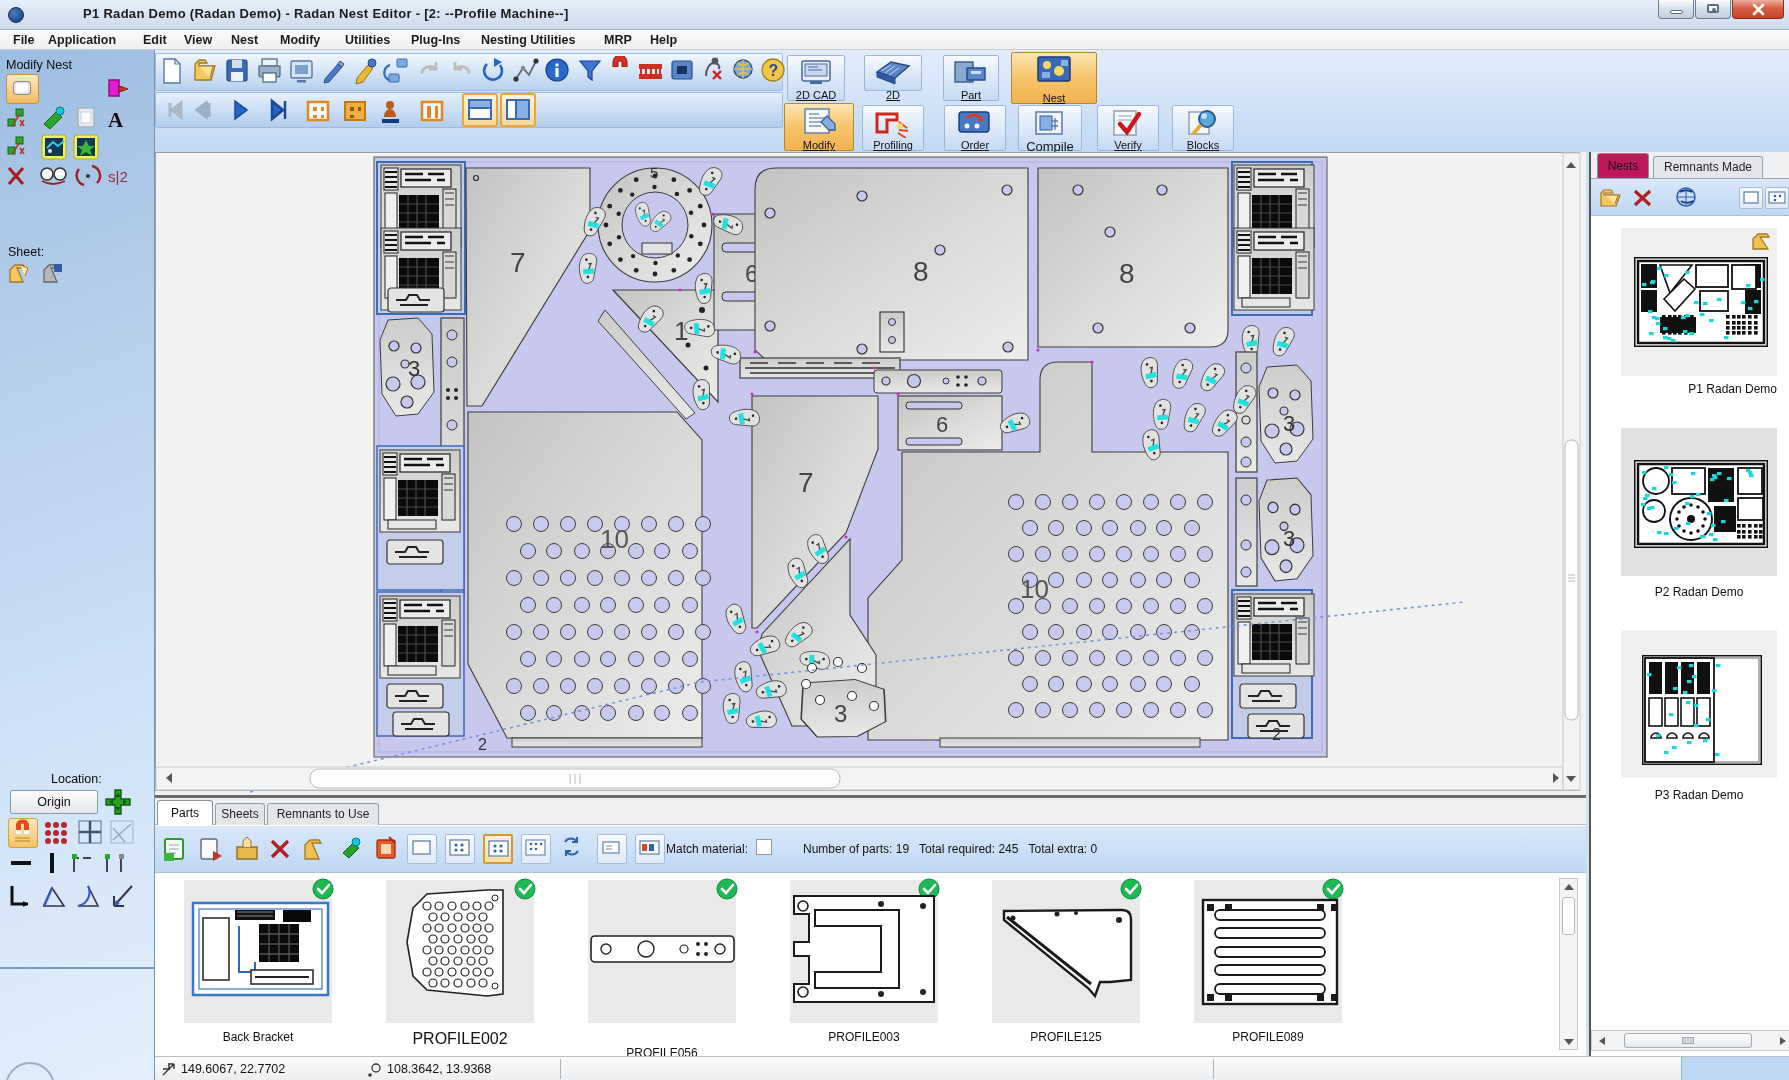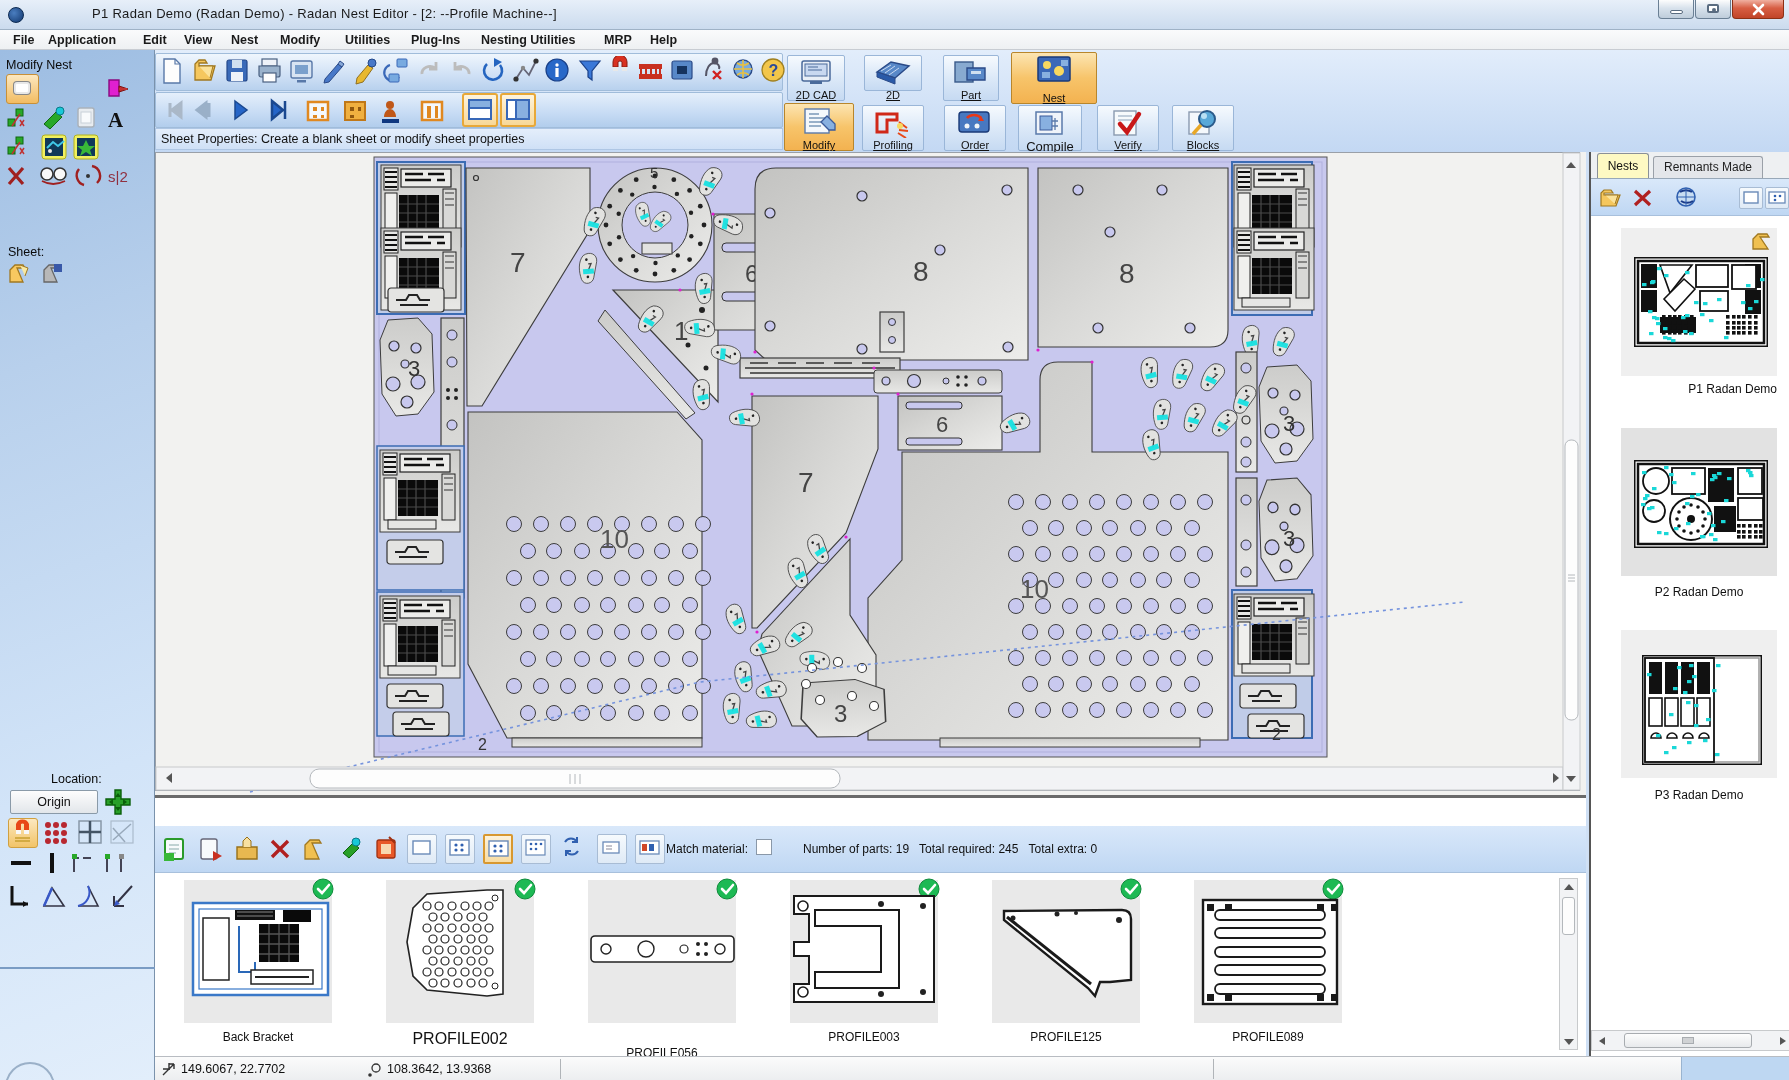--- a/index.html
+++ b/index.html
@@ -3,21 +3,21 @@
 <style>
 * { margin:0; padding:0; box-sizing:border-box; }
 html,body { width:1789px; height:1080px; overflow:hidden; font-family:"Liberation Sans",sans-serif; }
 body { position:relative; background:#cfe0f5; }
 .abs { position:absolute; }
 </style></head>
 <body>
 
 <div class="abs" style="left:0;top:0;width:1789px;height:30px;background:linear-gradient(#e7eff9,#dae6f4 45%,#cbdbee);border-bottom:1px solid #9fb2c6;">
   <div class="abs" style="left:8px;top:7px;width:16px;height:16px;border-radius:50%;background:radial-gradient(circle at 5px 5px,#4a7ec0,#12376e);border:1px solid #0c2a52;"></div>
-  <div class="abs" style="left:44px;top:6px;font-size:13px;font-weight:normal;letter-spacing:0.3px;color:#1a1a1a;padding-left:48px;">P1 Radan Demo (Radan Demo) - Radan Nest Editor - [2: --Profile Machine--]</div>
+  <div class="abs" style="left:35px;top:6px;font-size:13px;font-weight:bold;letter-spacing:0.3px;color:#1a1a1a;padding-left:48px;">P1 Radan Demo (Radan Demo) - Radan Nest Editor - [2: --Profile Machine--]</div>
   <div class="abs" style="left:1658px;top:0;width:36px;height:19px;background:linear-gradient(#fdfdfd,#d8e2ec 45%,#bfcddb);border:1px solid #6a7f94;border-top:none;border-radius:0 0 4px 4px;">
      <div class="abs" style="left:11px;top:10px;width:13px;height:4px;background:#fff;border:1px solid #5a6c80;border-radius:2px;"></div>
   </div>
   <div class="abs" style="left:1695px;top:0;width:36px;height:19px;background:linear-gradient(#fdfdfd,#d8e2ec 45%,#bfcddb);border:1px solid #6a7f94;border-top:none;border-radius:0 0 4px 4px;">
      <div class="abs" style="left:11px;top:4px;width:12px;height:9px;background:#fff;border:2px solid #5a6c80;border-radius:2px;"></div>
      <div class="abs" style="left:16px;top:8px;width:4px;height:4px;background:#5a6c80;border-radius:50%;"></div>
   </div>
   <div class="abs" style="left:1732px;top:0;width:52px;height:19px;background:linear-gradient(#f0b0a0,#d75e43 45%,#c14428);border:1px solid #8c3015;border-top:none;border-radius:0 0 4px 4px;color:#fff;">
      <svg class="abs" style="left:19px;top:3px;" width="13" height="13" viewBox="0 0 13 13">
         <path d="M2,2 L11,11 M11,2 L2,11" stroke="#fff" stroke-width="2.6" stroke-linecap="round"></path>
@@ -150,23 +150,20 @@
   <svg width="32" height="30" viewBox="0 0 32 30">
         <rect x="5" y="5" width="22" height="19" fill="#fff" stroke="#3868b8" stroke-width="2"></rect>
         <rect x="5" y="5" width="22" height="8" fill="#88b0e0" stroke="#3868b8" stroke-width="2"></rect>
       </svg>
 </div>
 <div class="abs" style="left:500px;top:43px;width:36px;height:34px;background:linear-gradient(#fef4de,#f8d898);border:2px solid #e8a838;border-radius:3px;">
   <svg width="32" height="30" viewBox="0 0 32 30">
         <rect x="5" y="5" width="22" height="19" fill="#fff" stroke="#3868b8" stroke-width="2"></rect>
         <rect x="14" y="5" width="13" height="19" fill="#88b0e0" stroke="#3868b8" stroke-width="2"></rect>
       </svg>
-</div>
-<div class="abs" style="left:155px;top:78px;width:628px;height:22px;background:linear-gradient(#e4eefb,#cfe0f6);border:1px solid #aec6e4;">
-  <div class="abs" style="left:5px;top:3px;font-size:12.5px;color:#111;">Sheet Properties: Create a blank sheet or modify sheet properties</div>
 </div>
 </div>
 <div class="abs" style="left:0;top:50px;">
     <div class="abs" style="left:787px;top:5px;width:58px;height:46px;background:linear-gradient(#f6fafe,#dce9f8 50%,#c6daf2);border:1px solid #9ab6d8;border-radius:2px;text-align:center;">
     <svg width="40" height="30" viewBox="0 0 40 30" style="margin-top:2px">
         <rect x="6" y="3" width="28" height="20" rx="2" fill="#e8eef6" stroke="#4a6a9a" stroke-width="1.5"></rect>
         <rect x="9" y="6" width="22" height="12" fill="#c8d8f0" stroke="#4a6a9a"></rect>
         <rect x="14" y="23" width="12" height="3" fill="#4a6a9a"></rect>
         <path d="M12,9 h10 M12,12 h14" stroke="#4a6a9a" stroke-width="1"></path>
       </svg>
@@ -772,20 +769,25 @@
 <rect x="310" y="769" width="530" height="19" rx="9" fill="#fdfdfd" stroke="#b4b8bc" stroke-width="1"></rect>
 <path d="M570,774 v10 M575,774 v10 M580,774 v10" stroke="#b4b8bc" stroke-width="1"></path>
 <rect x="1563" y="153" width="17" height="637" fill="#f2f3f5" stroke="#c8cacc" stroke-width="1"></rect>
 <path d="M1571,162 l-5,6 h10 Z" fill="#555"></path>
 <path d="M1571,782 l-5,-6 h10 Z" fill="#555"></path>
 <rect x="1565" y="440" width="13" height="280" rx="6" fill="#fdfdfd" stroke="#b4b8bc" stroke-width="1"></rect>
 <path d="M1568,575 h7 M1568,578 h7 M1568,581 h7" stroke="#b4b8bc" stroke-width="1"></path>
 </g>
 </svg>
 <div class="abs" style="left:155px;top:795px;width:1431px;height:261px;background:#fff;border-top:3px solid #6a6a6a;">
+<div class="abs" style="left:0;top:0;width:1431px;height:27px;background:#eef0f2;border-bottom:1px solid #b8bcc2;">
+<div class="abs" style="left:2px;top:2px;width:56px;height:25px;background:#fff;border:1px solid #8a9098;border-bottom:none;border-radius:3px 3px 0 0;font-size:12px;color:#111;text-align:center;line-height:24px;">Parts</div>
+<div class="abs" style="left:60px;top:5px;width:50px;height:22px;background:#e4e6ea;border:1px solid #9aa0a8;border-bottom:none;border-radius:3px 3px 0 0;font-size:12px;color:#222;text-align:center;line-height:21px;">Sheets</div>
+<div class="abs" style="left:112px;top:5px;width:112px;height:22px;background:#e4e6ea;border:1px solid #9aa0a8;border-bottom:none;border-radius:3px 3px 0 0;font-size:12px;color:#222;text-align:center;line-height:21px;">Remnants to Use</div>
+</div>
 <div class="abs" style="left:0;top:28px;width:1431px;height:47px;background:linear-gradient(#d9e8fa,#bfd7f3);border-bottom:1px solid #a8c0dc;">
 <svg class="abs" style="left:8px;top:9px" width="260" height="30" viewBox="0 0 260 30">
 <g>
           <rect x="2" y="4" width="18" height="20" rx="2" fill="#f8fafc" stroke="#2a9a2a" stroke-width="2"></rect>
           <path d="M6,10 h10 M6,14 h10 M6,18 h7" stroke="#8aa" stroke-width="1.2"></path>
           <rect x="1" y="18" width="10" height="8" fill="#38b838"></rect>
         </g>
 <g transform="translate(36,0)">
           <rect x="2" y="4" width="16" height="20" rx="2" fill="#f8fafc" stroke="#667" stroke-width="1.4"></rect>
           <path d="M14,16 l9,5 -9,5 Z" fill="#c83020"></path>
@@ -1003,21 +1005,21 @@
         <path d="M6,2 l-5,6 h10 Z" fill="#555"></path>
       </svg>
 <div class="abs" style="left:2px;top:18px;width:13px;height:38px;background:#fdfdfd;border:1px solid #b4b8bc;border-radius:3px;"></div>
 <svg class="abs" style="left:3px;top:158px" width="12" height="10">
         <path d="M6,8 l-5,-6 h10 Z" fill="#555"></path>
       </svg>
 </div>
 </div>
 <div class="abs" style="left:1589px;top:152px;width:200px;height:904px;background:#fff;border-left:2px solid #555;">
 <div class="abs" style="left:0;top:0;width:200px;height:26px;background:#eef0f2;">
-<div class="abs" style="left:6px;top:1px;width:52px;height:25px;background:#fef9c3;border:1px solid #8a9098;border-bottom:none;border-radius:3px 3px 0 0;font-size:12px;color:#111;text-align:center;line-height:24px;">Nests</div>
+<div class="abs" style="left:6px;top:1px;width:52px;height:25px;background:#be185d;border:1px solid #8a9098;border-bottom:none;border-radius:3px 3px 0 0;font-size:12px;color:#111;text-align:center;line-height:24px;">Nests</div>
 <div class="abs" style="left:62px;top:4px;width:110px;height:22px;background:#e4e6ea;border:1px solid #9aa0a8;border-bottom:none;border-radius:3px 3px 0 0;font-size:12px;color:#222;text-align:center;line-height:21px;">Remnants Made</div>
 </div>
 <div class="abs" style="left:0;top:26px;width:200px;height:38px;background:linear-gradient(#d9e8fa,#bfd7f3);border-bottom:1px solid #a8c0dc;border-top:1px solid #98a8b8;">
 <svg class="abs" style="left:8px;top:5px" width="120" height="28" viewBox="0 0 120 28">
 <g>
           <path d="M2,22 V9 l3,-3 h7 l2,3 h-9 v2 h16 l-4,11 Z" fill="#f5c75e" stroke="#a07820" stroke-width="1.2"></path>
           <path d="M6,11 h13 l-3,9" fill="#fbe29a" stroke="#a07820" stroke-width="1"></path>
         </g>
 <g transform="translate(32,0)">
           <path d="M4,7 l15,14 m0,-14 l-15,14" stroke="#b02020" stroke-width="3.2"></path>

